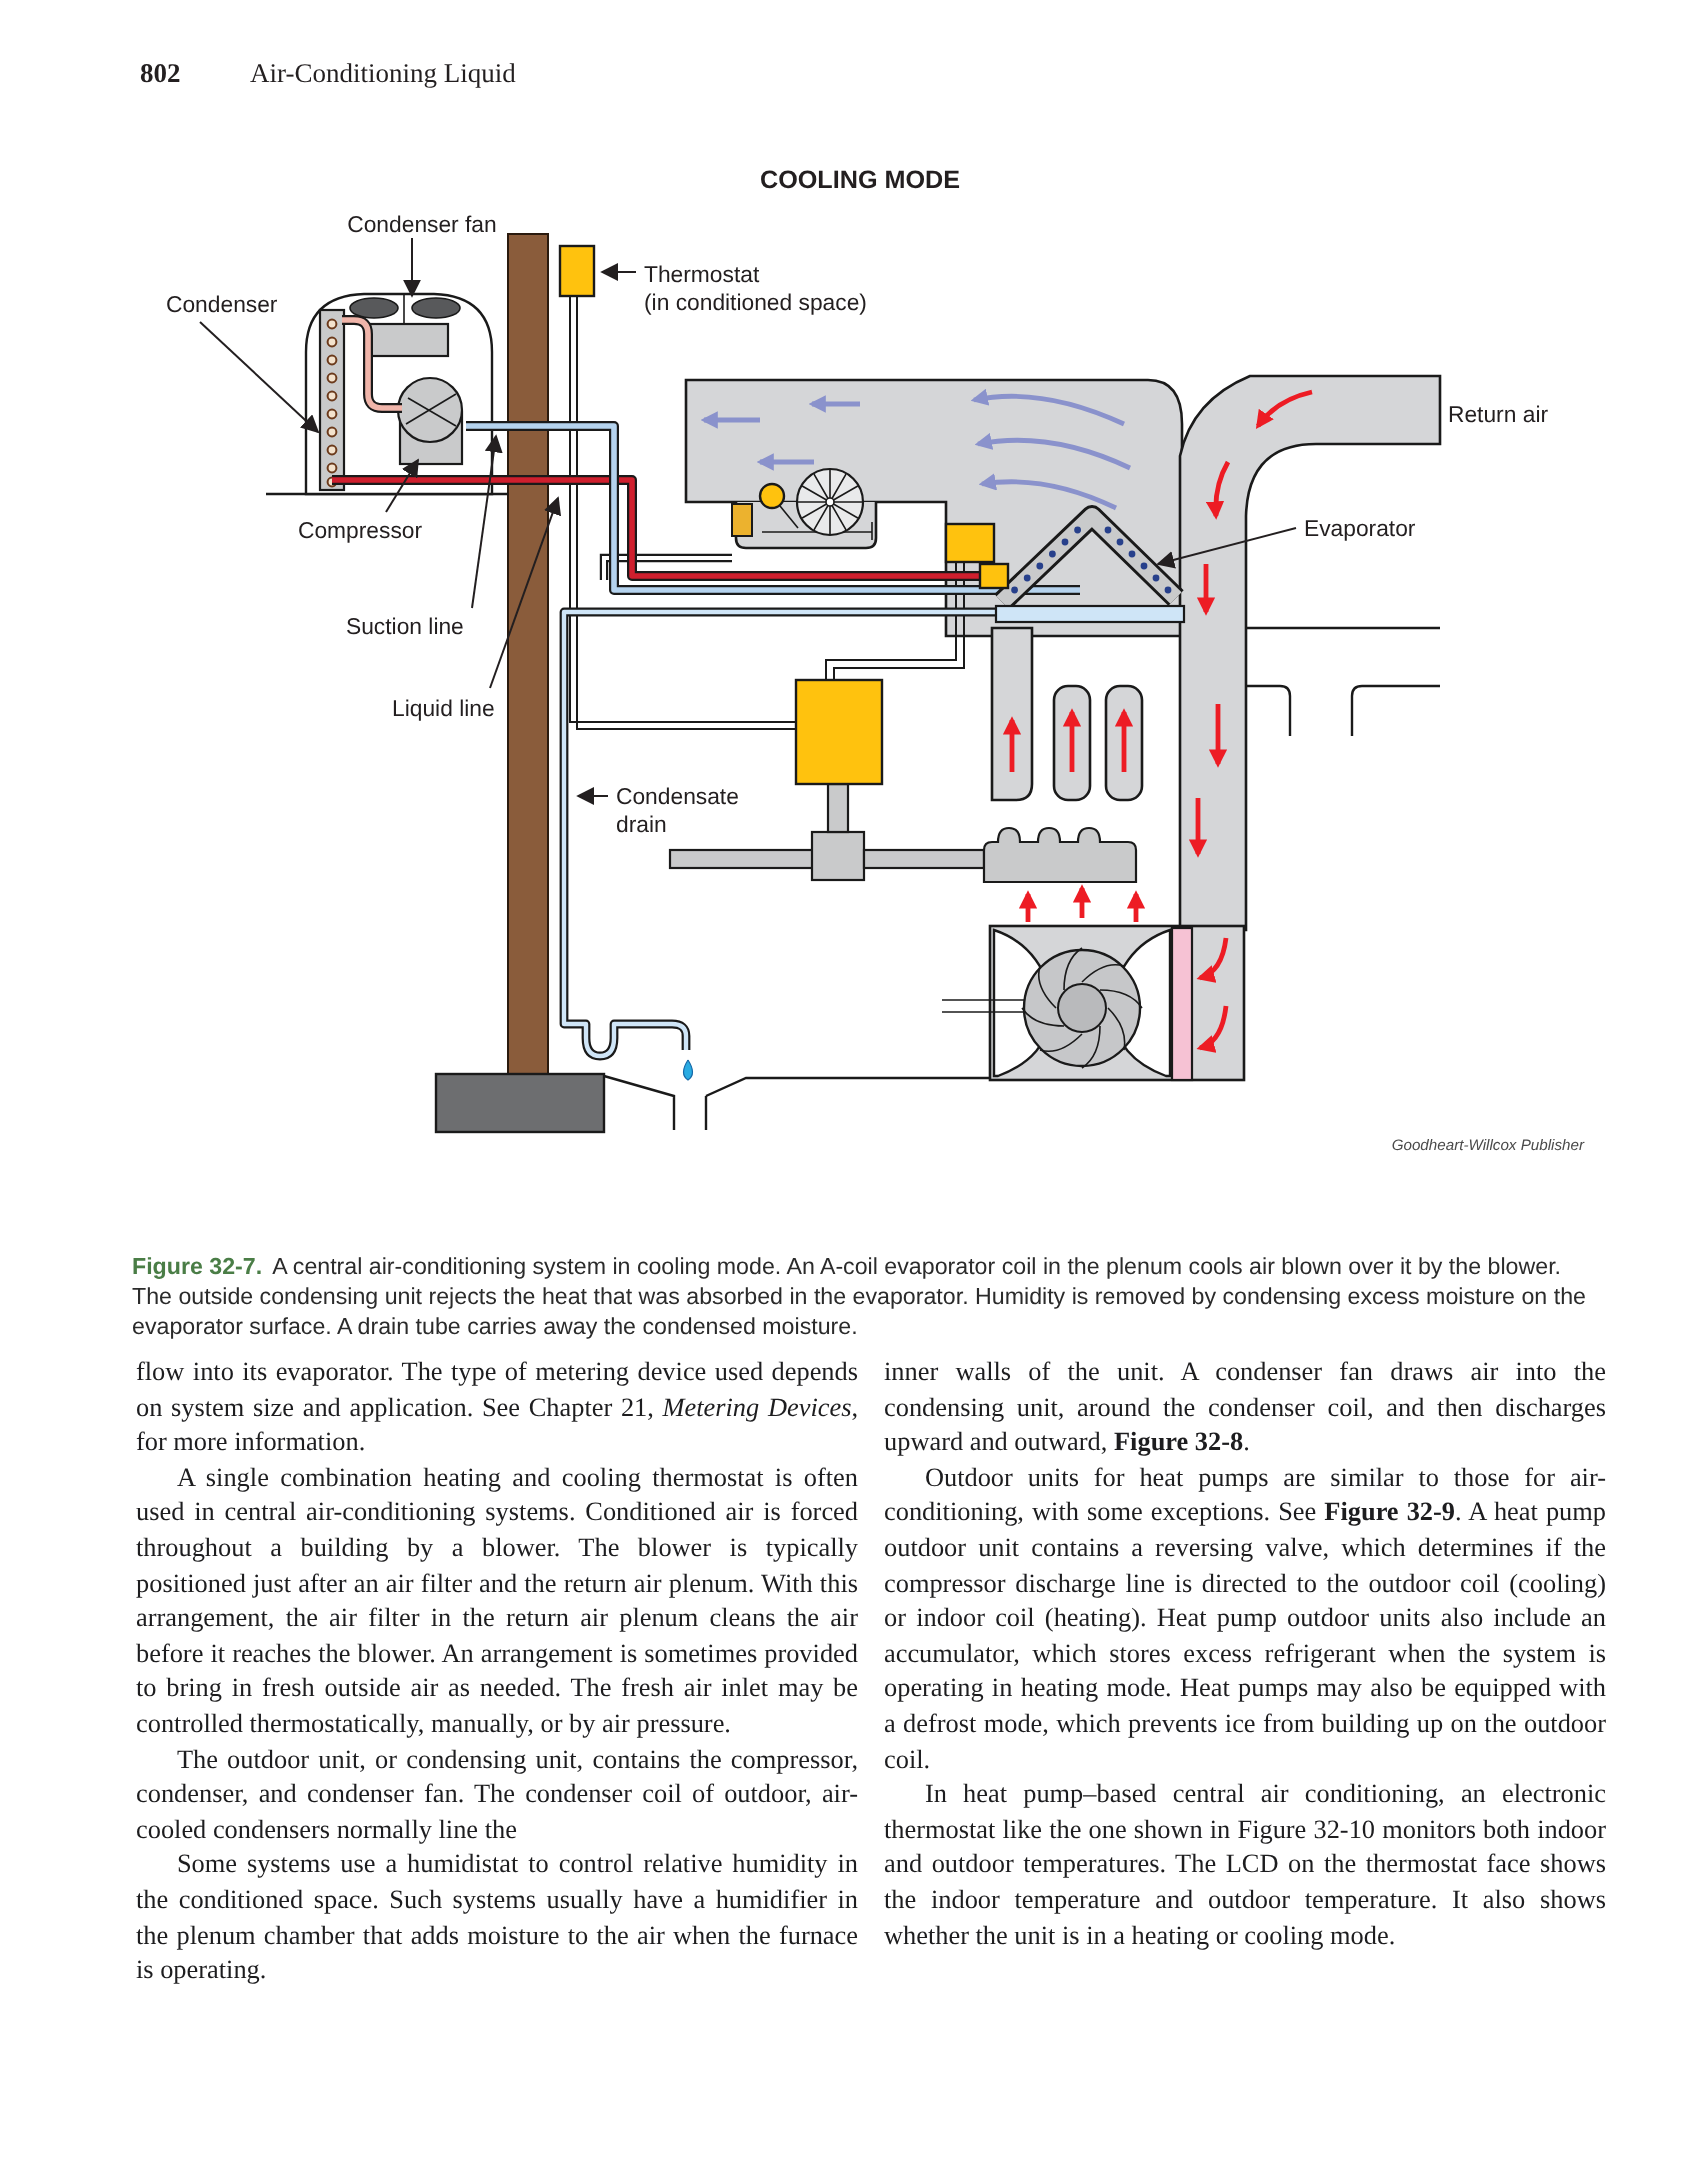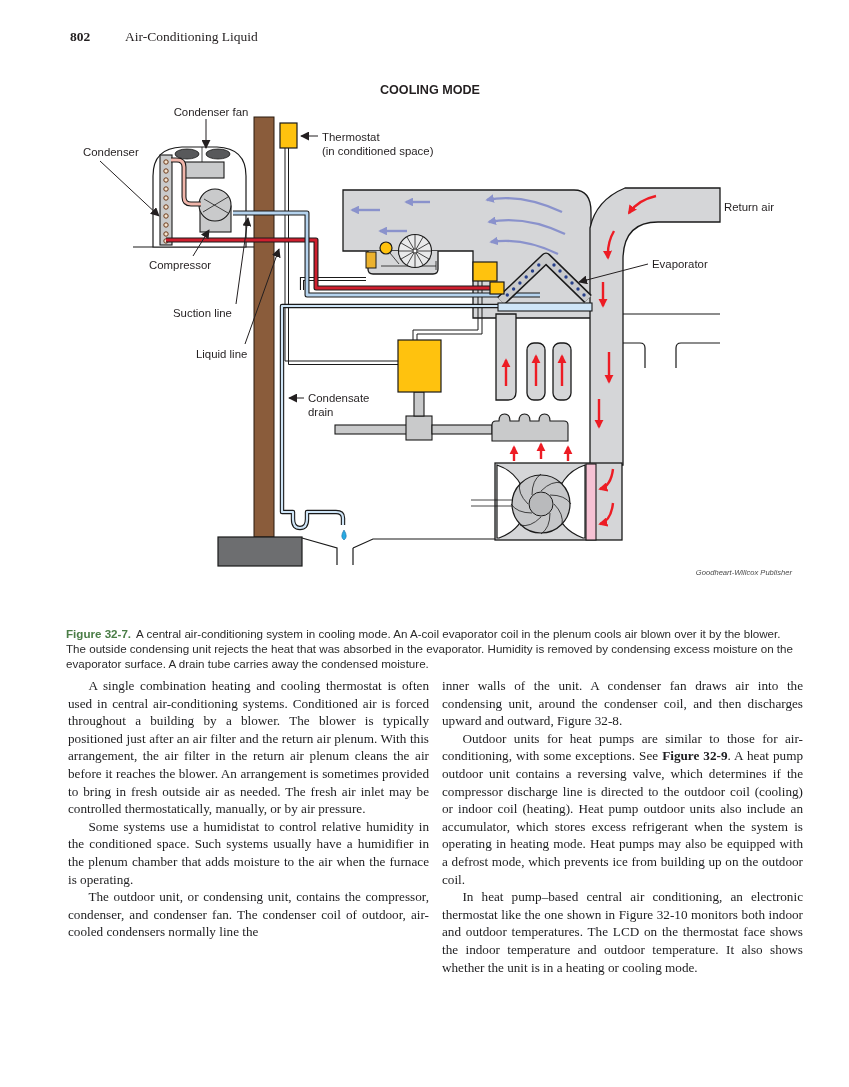--- a/index.html
+++ b/index.html
@@ -278,25 +278,26 @@
     <text class="lbl" x="652" y="268">Evaporator</text>
     <text class="lbl" x="724" y="211">Return air</text>
     <text class="credit" x="792" y="575" text-anchor="end">Goodheart-Willcox Publisher</text>
   </svg>
 
   <div class="caption">
     <span class="fig-label">Figure 32-7.</span><span>A central air-conditioning system in cooling mode. An A-coil evaporator coil in the plenum cools air blown over it by the blower. The outside condensing unit rejects the heat that was absorbed in the evaporator. Humidity is removed by condensing excess moisture on the evaporator surface. A drain tube carries away the condensed moisture.</span>
   </div>
 
   <div class="col col-left">
+      <p><span>flow into its evaporator. The type of metering device used depends on system size and application. See Chapter 21, </span><span style="font-style: italic;">Metering Devices</span><span>, for more information.</span></p>
       <p class="indent"><span>A single combination heating and cooling thermostat is often used in central air-conditioning systems. Conditioned air is forced throughout a building by a blower. The blower is typically positioned just after an air filter and the return air plenum. With this arrangement, the air filter in the return air plenum cleans the air before it reaches the blower. An arrangement is sometimes provided to bring in fresh outside air as needed. The fresh air inlet may be controlled thermostatically, manually, or by air pressure.</span></p>
+      <p class="indent"><span>The outdoor unit, or condensing unit, contains the compressor, condenser, and condenser fan. The condenser coil of outdoor, air-cooled condensers normally line the</span></p>
       <p class="indent"><span>Some systems use a humidistat to control relative humidity in the conditioned space. Such systems usually have a humidifier in the plenum chamber that adds moisture to the air when the furnace is operating.</span></p>
-      <p class="indent"><span>The outdoor unit, or condensing unit, contains the compressor, condenser, and condenser fan. The condenser coil of outdoor, air-cooled condensers normally line the</span></p>
     </div>
   <div class="col col-right">
-      <p><span>inner walls of the unit. A condenser fan draws air into the condensing unit, around the condenser coil, and then discharges upward and outward, </span><span style="font-weight: normal;">Figure 32-8</span><span>.</span></p>
+      <p><span>inner walls of the unit. A condenser fan draws air into the condensing unit, around the condenser coil, and then discharges upward and outward, </span><span style="font-weight: bold;">Figure 32-8</span><span>.</span></p>
       <p class="indent"><span>Outdoor units for heat pumps are similar to those for air-conditioning, with some exceptions. See </span><span style="font-weight: bold;">Figure 32-9</span><span>. A heat pump outdoor unit contains a reversing valve, which determines if the compressor discharge line is directed to the outdoor coil (cooling) or indoor coil (heating). Heat pump outdoor units also include an accumulator, which stores excess refrigerant when the system is operating in heating mode. Heat pumps may also be equipped with a defrost mode, which prevents ice from building up on the outdoor coil.</span></p>
       <p class="indent"><span>In heat pump–based central air conditioning, an electronic thermostat like the one shown in </span><span style="font-weight: normal;">Figure 32-10</span><span> monitors both indoor and outdoor temperatures. The LCD on the thermostat face shows the indoor temperature and outdoor temperature. It also shows whether the unit is in a heating or cooling mode.</span></p>
     </div>
 
   <div class="footer">Copyright Goodheart-Willcox Co., Inc.</div>
 
 </div>
 
 </body></html>

